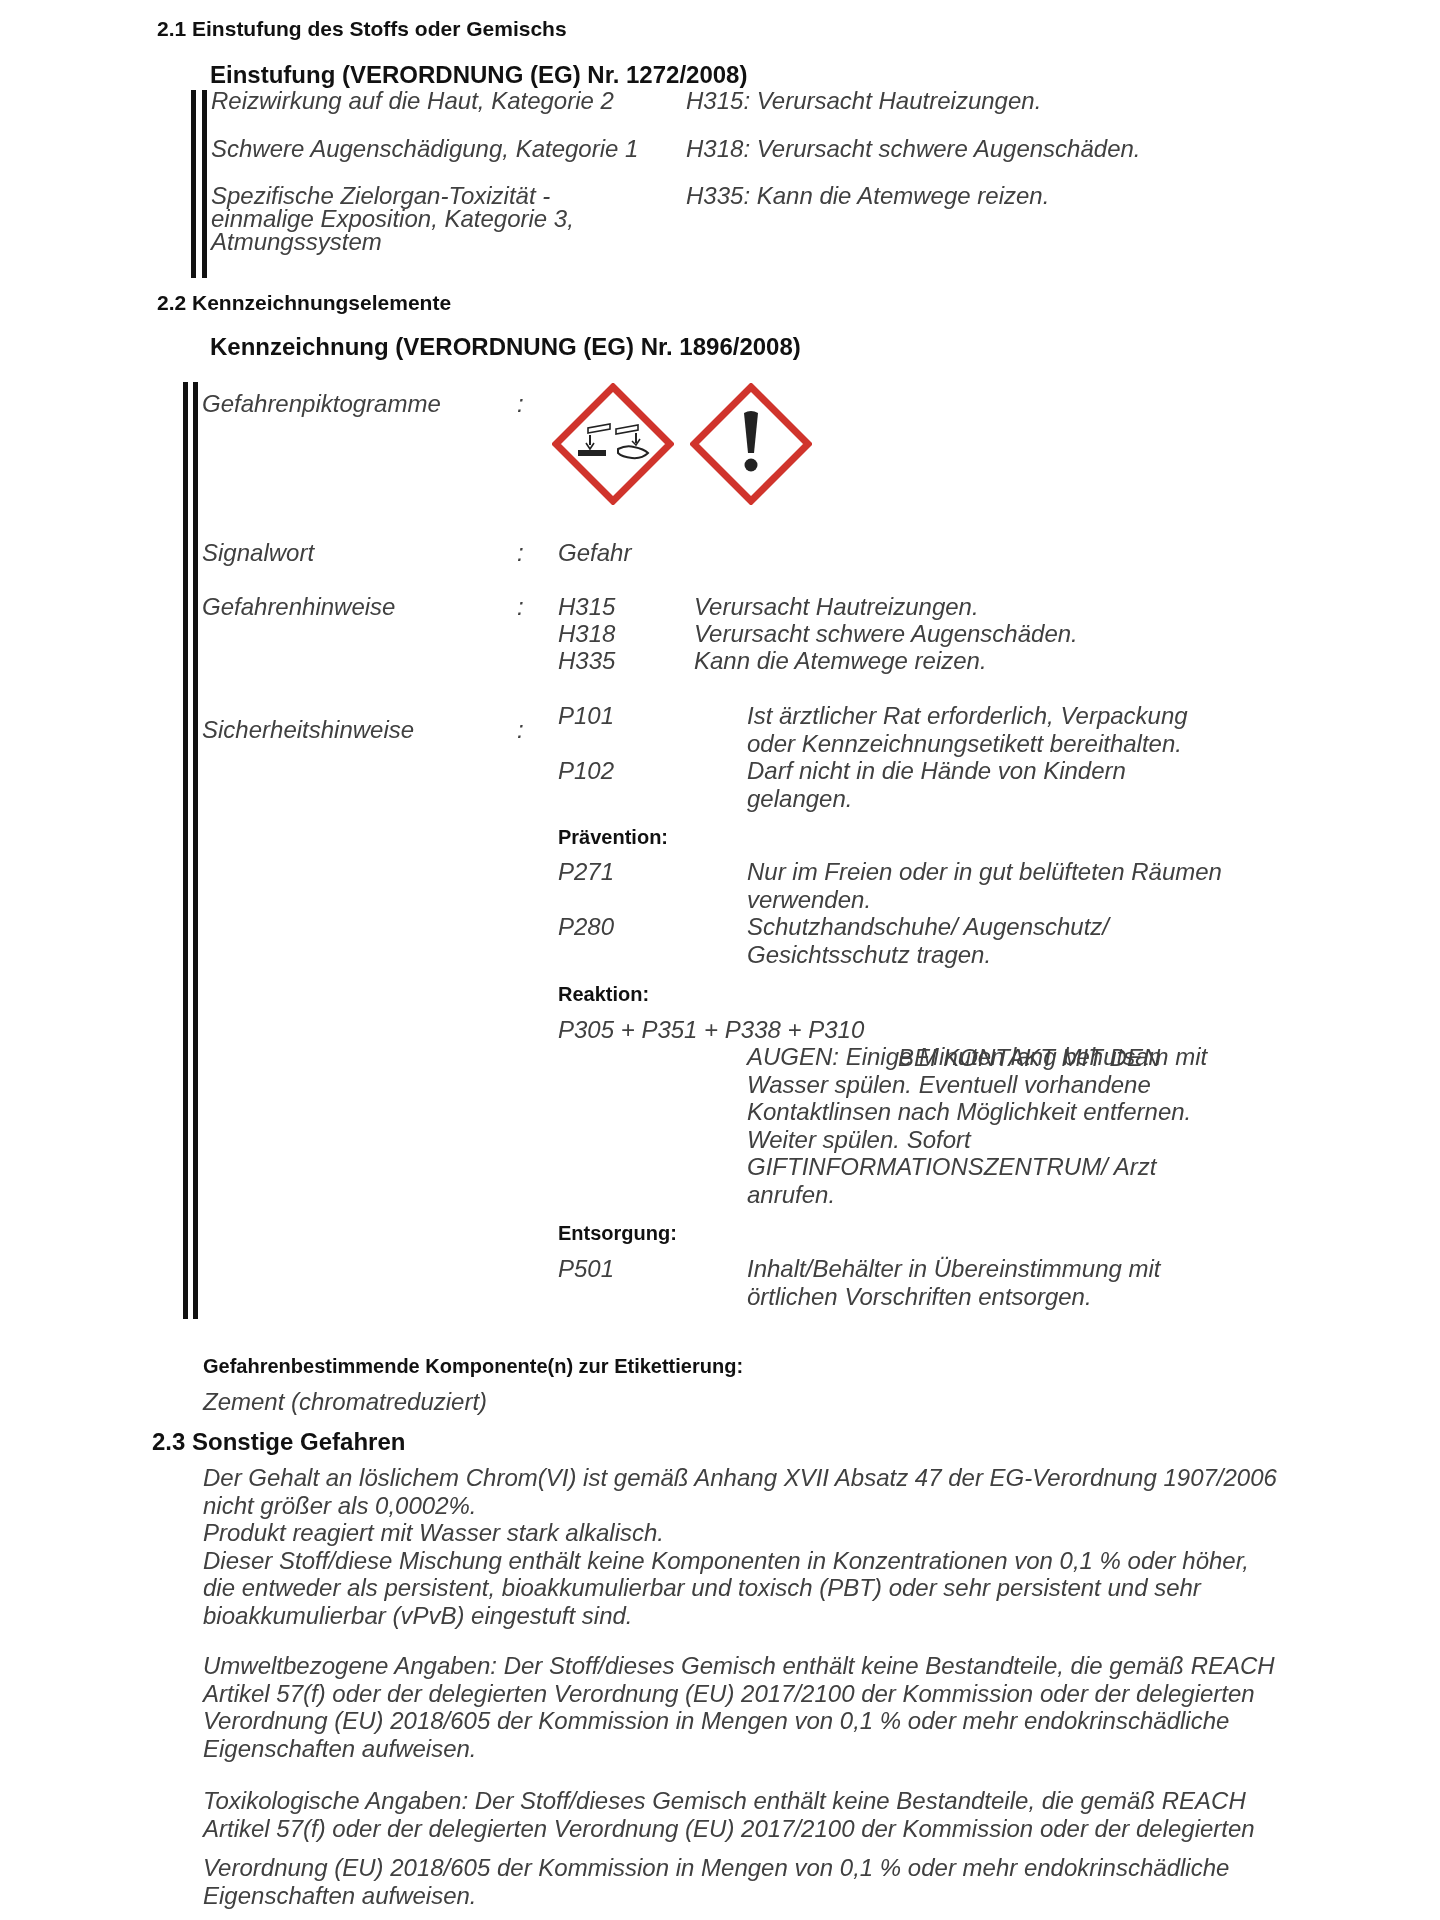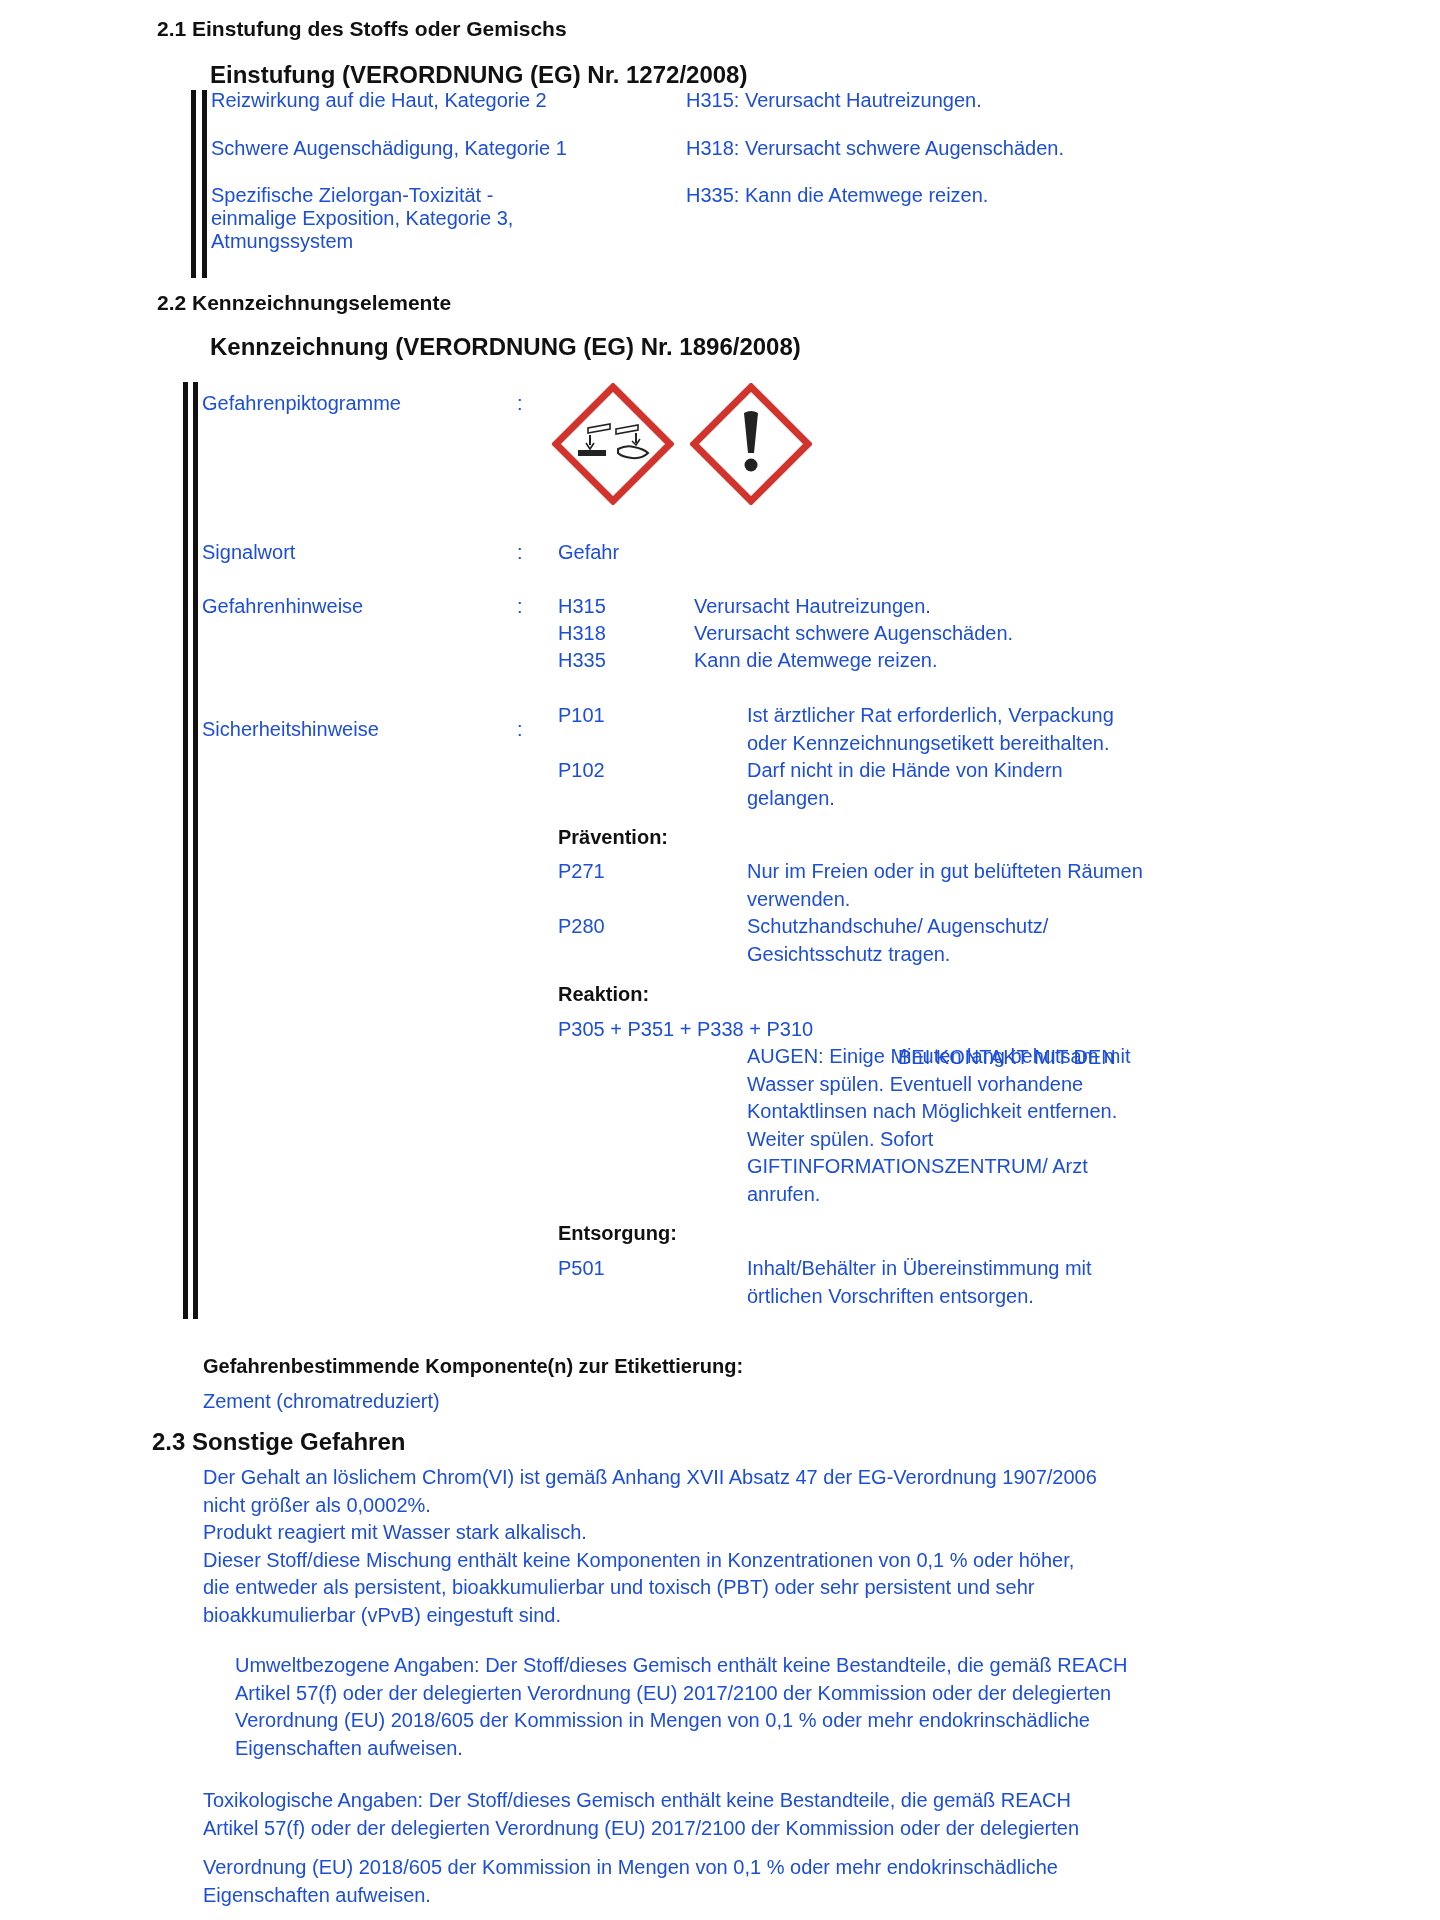--- a/index.html
+++ b/index.html
@@ -1,21 +1,21 @@
 <!DOCTYPE html>
 <html><head>
 <meta charset="utf-8">
 <style>
   html, body { margin: 0; padding: 0; background: #ffffff; }
   body { width: 1440px; height: 1920px; position: relative; overflow: hidden;
          font-family: "Liberation Sans", sans-serif; color: #1c1c1c; }
   .abs { position: absolute; white-space: nowrap; }
   .h1 { font-weight: bold; font-size: 21px; color: #111; }
   .h2 { font-weight: bold; font-size: 24px; color: #111; }
-  .t { font-size: 20px; line-height: 23px; color: #1d4ed8; }
+  .t { font-size: 24px; line-height: 23px; color: #404040; font-style: italic; }
   .tb { font-weight: bold; font-size: 20px; color: #111; }
   .bar { position: absolute; background: #111; width: 5px; }
   .lines div { height: 27.5px; }
   .lines2 div { height: 27px; }
 </style>
 </head>
 <body>
 
 <div class="abs h1" style="left:157px; top:17px;">2.1 Einstufung des Stoffs oder Gemischs</div>
 <div class="abs h2" style="left:210px; top:61px;">Einstufung (VERORDNUNG (EG) Nr. 1272/2008)</div>
@@ -145,21 +145,21 @@
 
 <div class="abs t lines" style="left:203px; top:1466px;">
   <div>Der Gehalt an löslichem Chrom(VI) ist gemäß Anhang XVII Absatz 47 der EG-Verordnung 1907/2006</div>
   <div>nicht größer als 0,0002%.</div>
   <div>Produkt reagiert mit Wasser stark alkalisch.</div>
   <div>Dieser Stoff/diese Mischung enthält keine Komponenten in Konzentrationen von 0,1 % oder höher,</div>
   <div>die entweder als persistent, bioakkumulierbar und toxisch (PBT) oder sehr persistent und sehr</div>
   <div>bioakkumulierbar (vPvB) eingestuft sind.</div>
 </div>
 
-<div class="abs t lines" style="left:203px; top:1654px;margin-left:32px;">
+<div class="abs t lines" style="left:203px; top:1654px;">
   <div>Umweltbezogene Angaben: Der Stoff/dieses Gemisch enthält keine Bestandteile, die gemäß REACH</div>
   <div>Artikel 57(f) oder der delegierten Verordnung (EU) 2017/2100 der Kommission oder der delegierten</div>
   <div>Verordnung (EU) 2018/605 der Kommission in Mengen von 0,1 % oder mehr endokrinschädliche</div>
   <div>Eigenschaften aufweisen.</div>
 </div>
 
 <div class="abs t lines" style="left:203px; top:1789px;">
   <div>Toxikologische Angaben: Der Stoff/dieses Gemisch enthält keine Bestandteile, die gemäß REACH</div>
   <div>Artikel 57(f) oder der delegierten Verordnung (EU) 2017/2100 der Kommission oder der delegierten</div>
   <div style="height:12px"></div>

